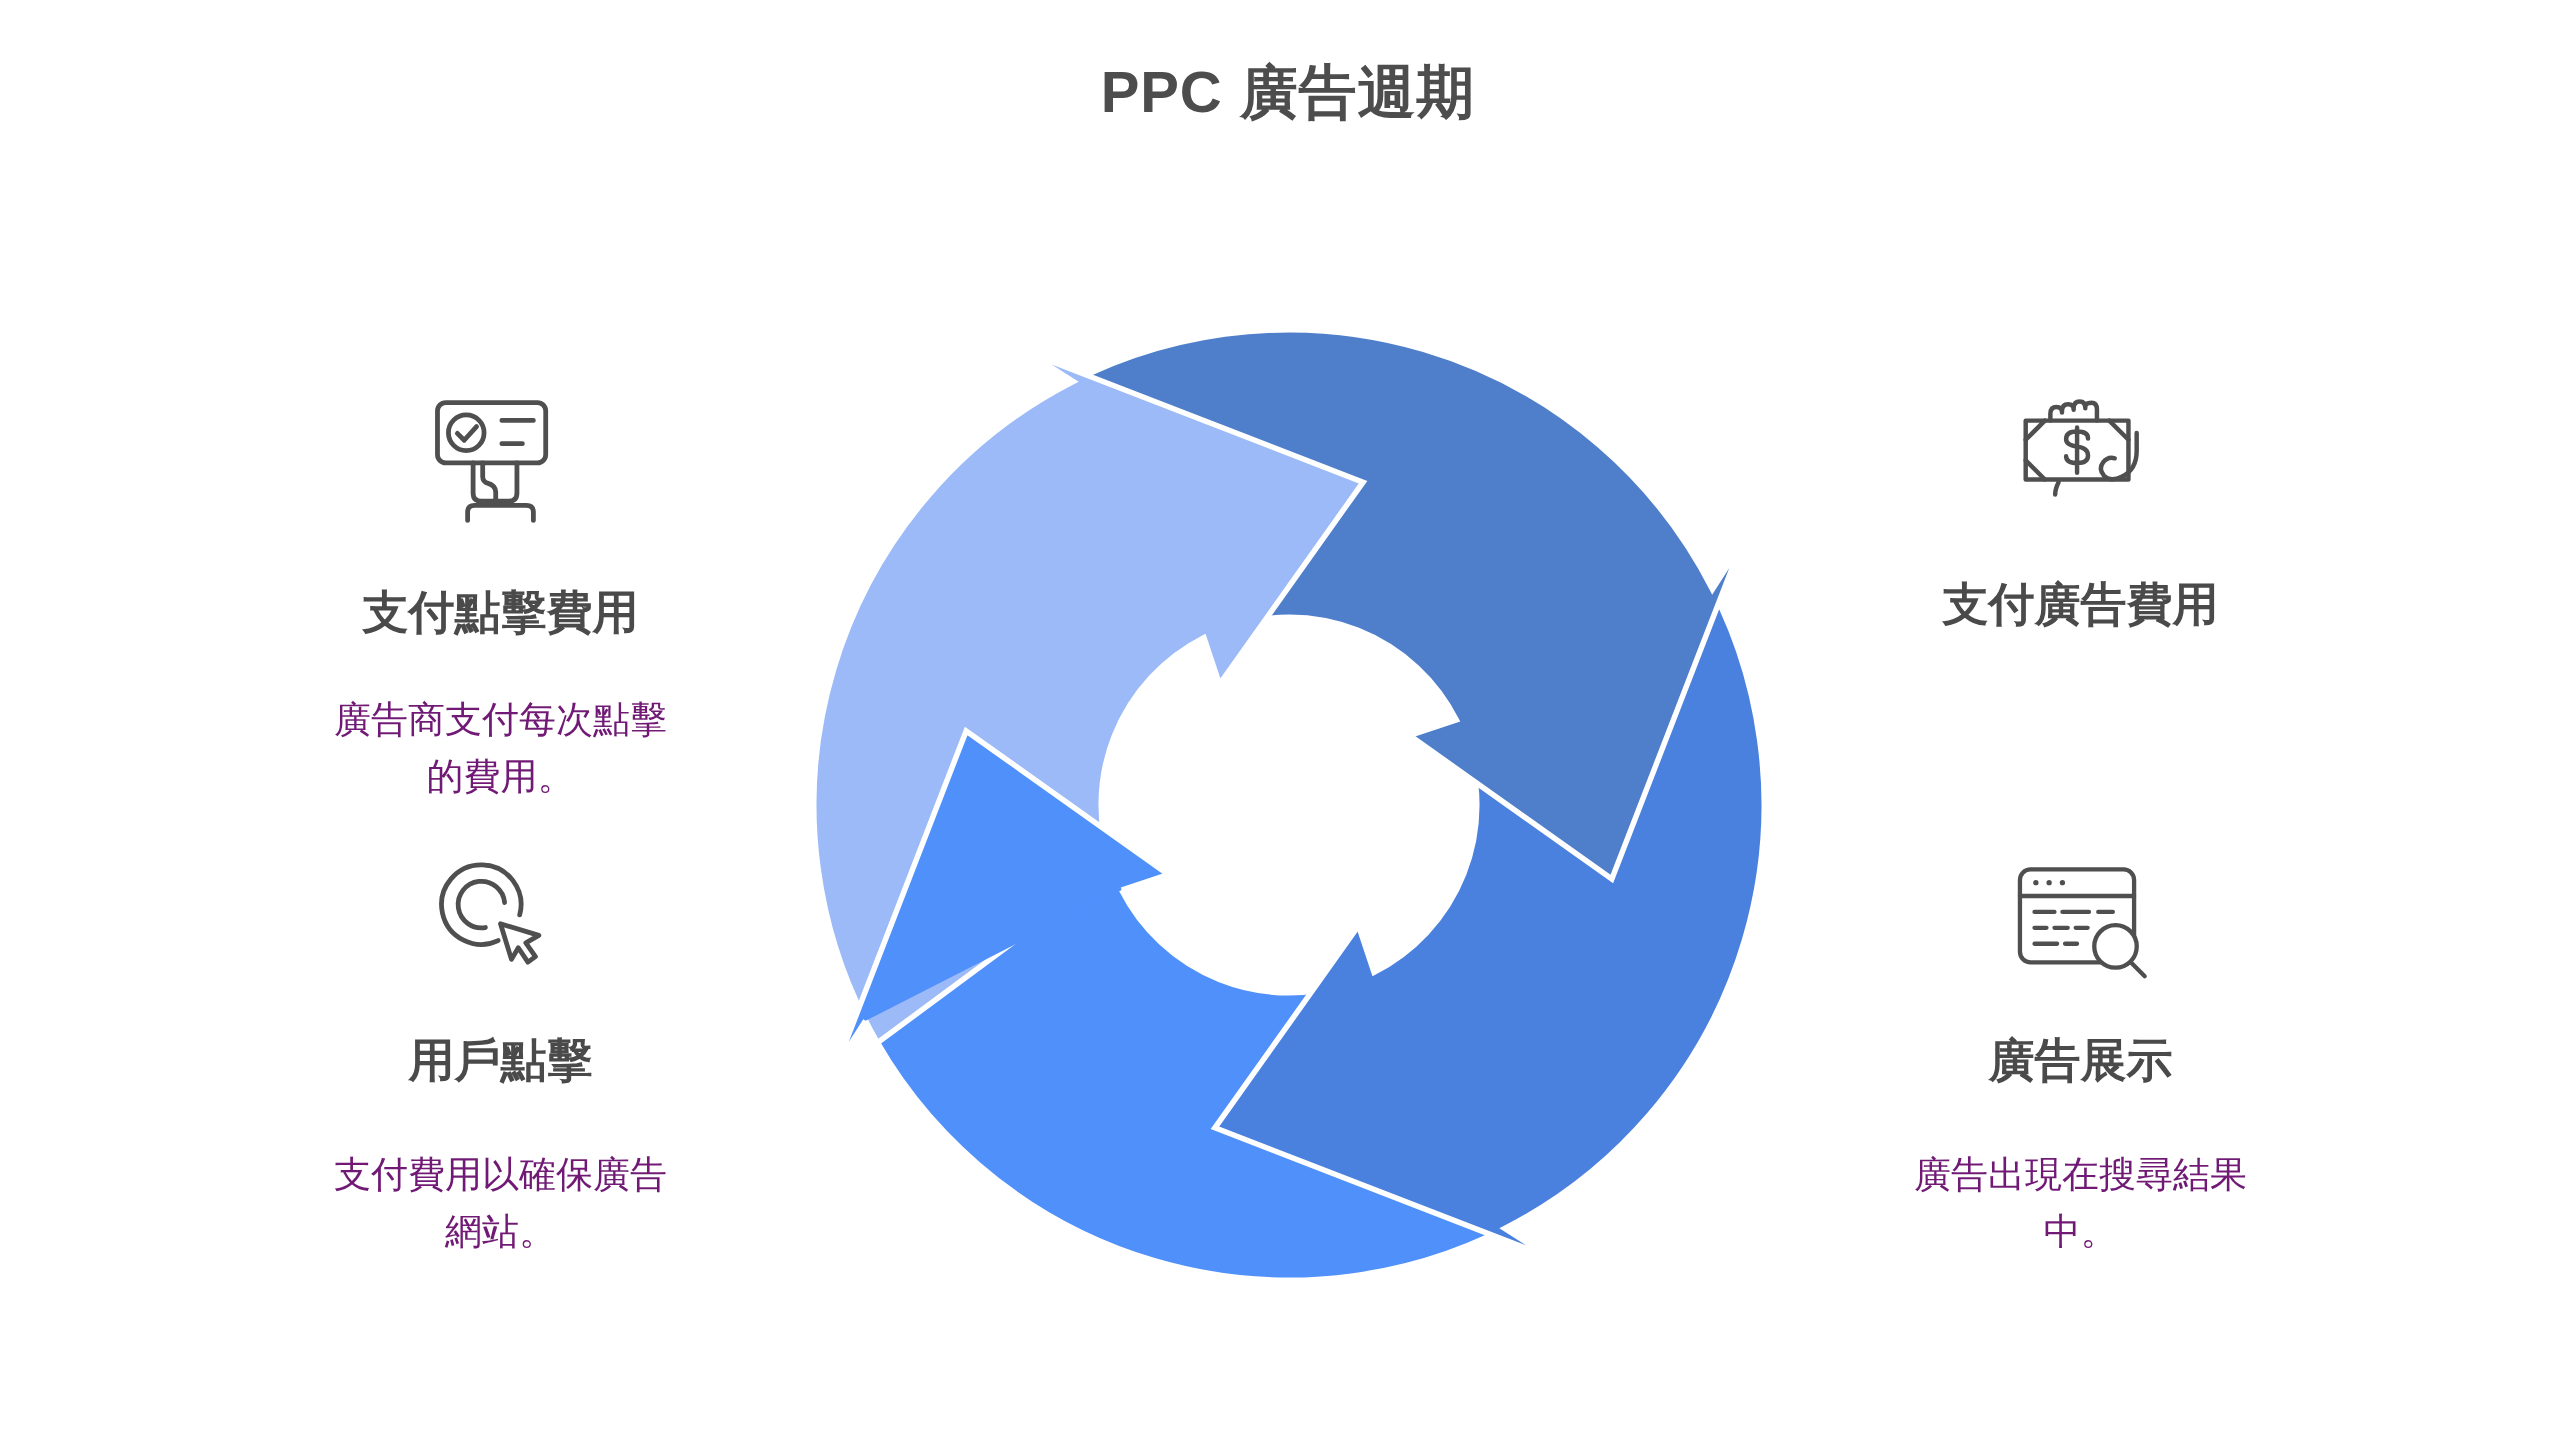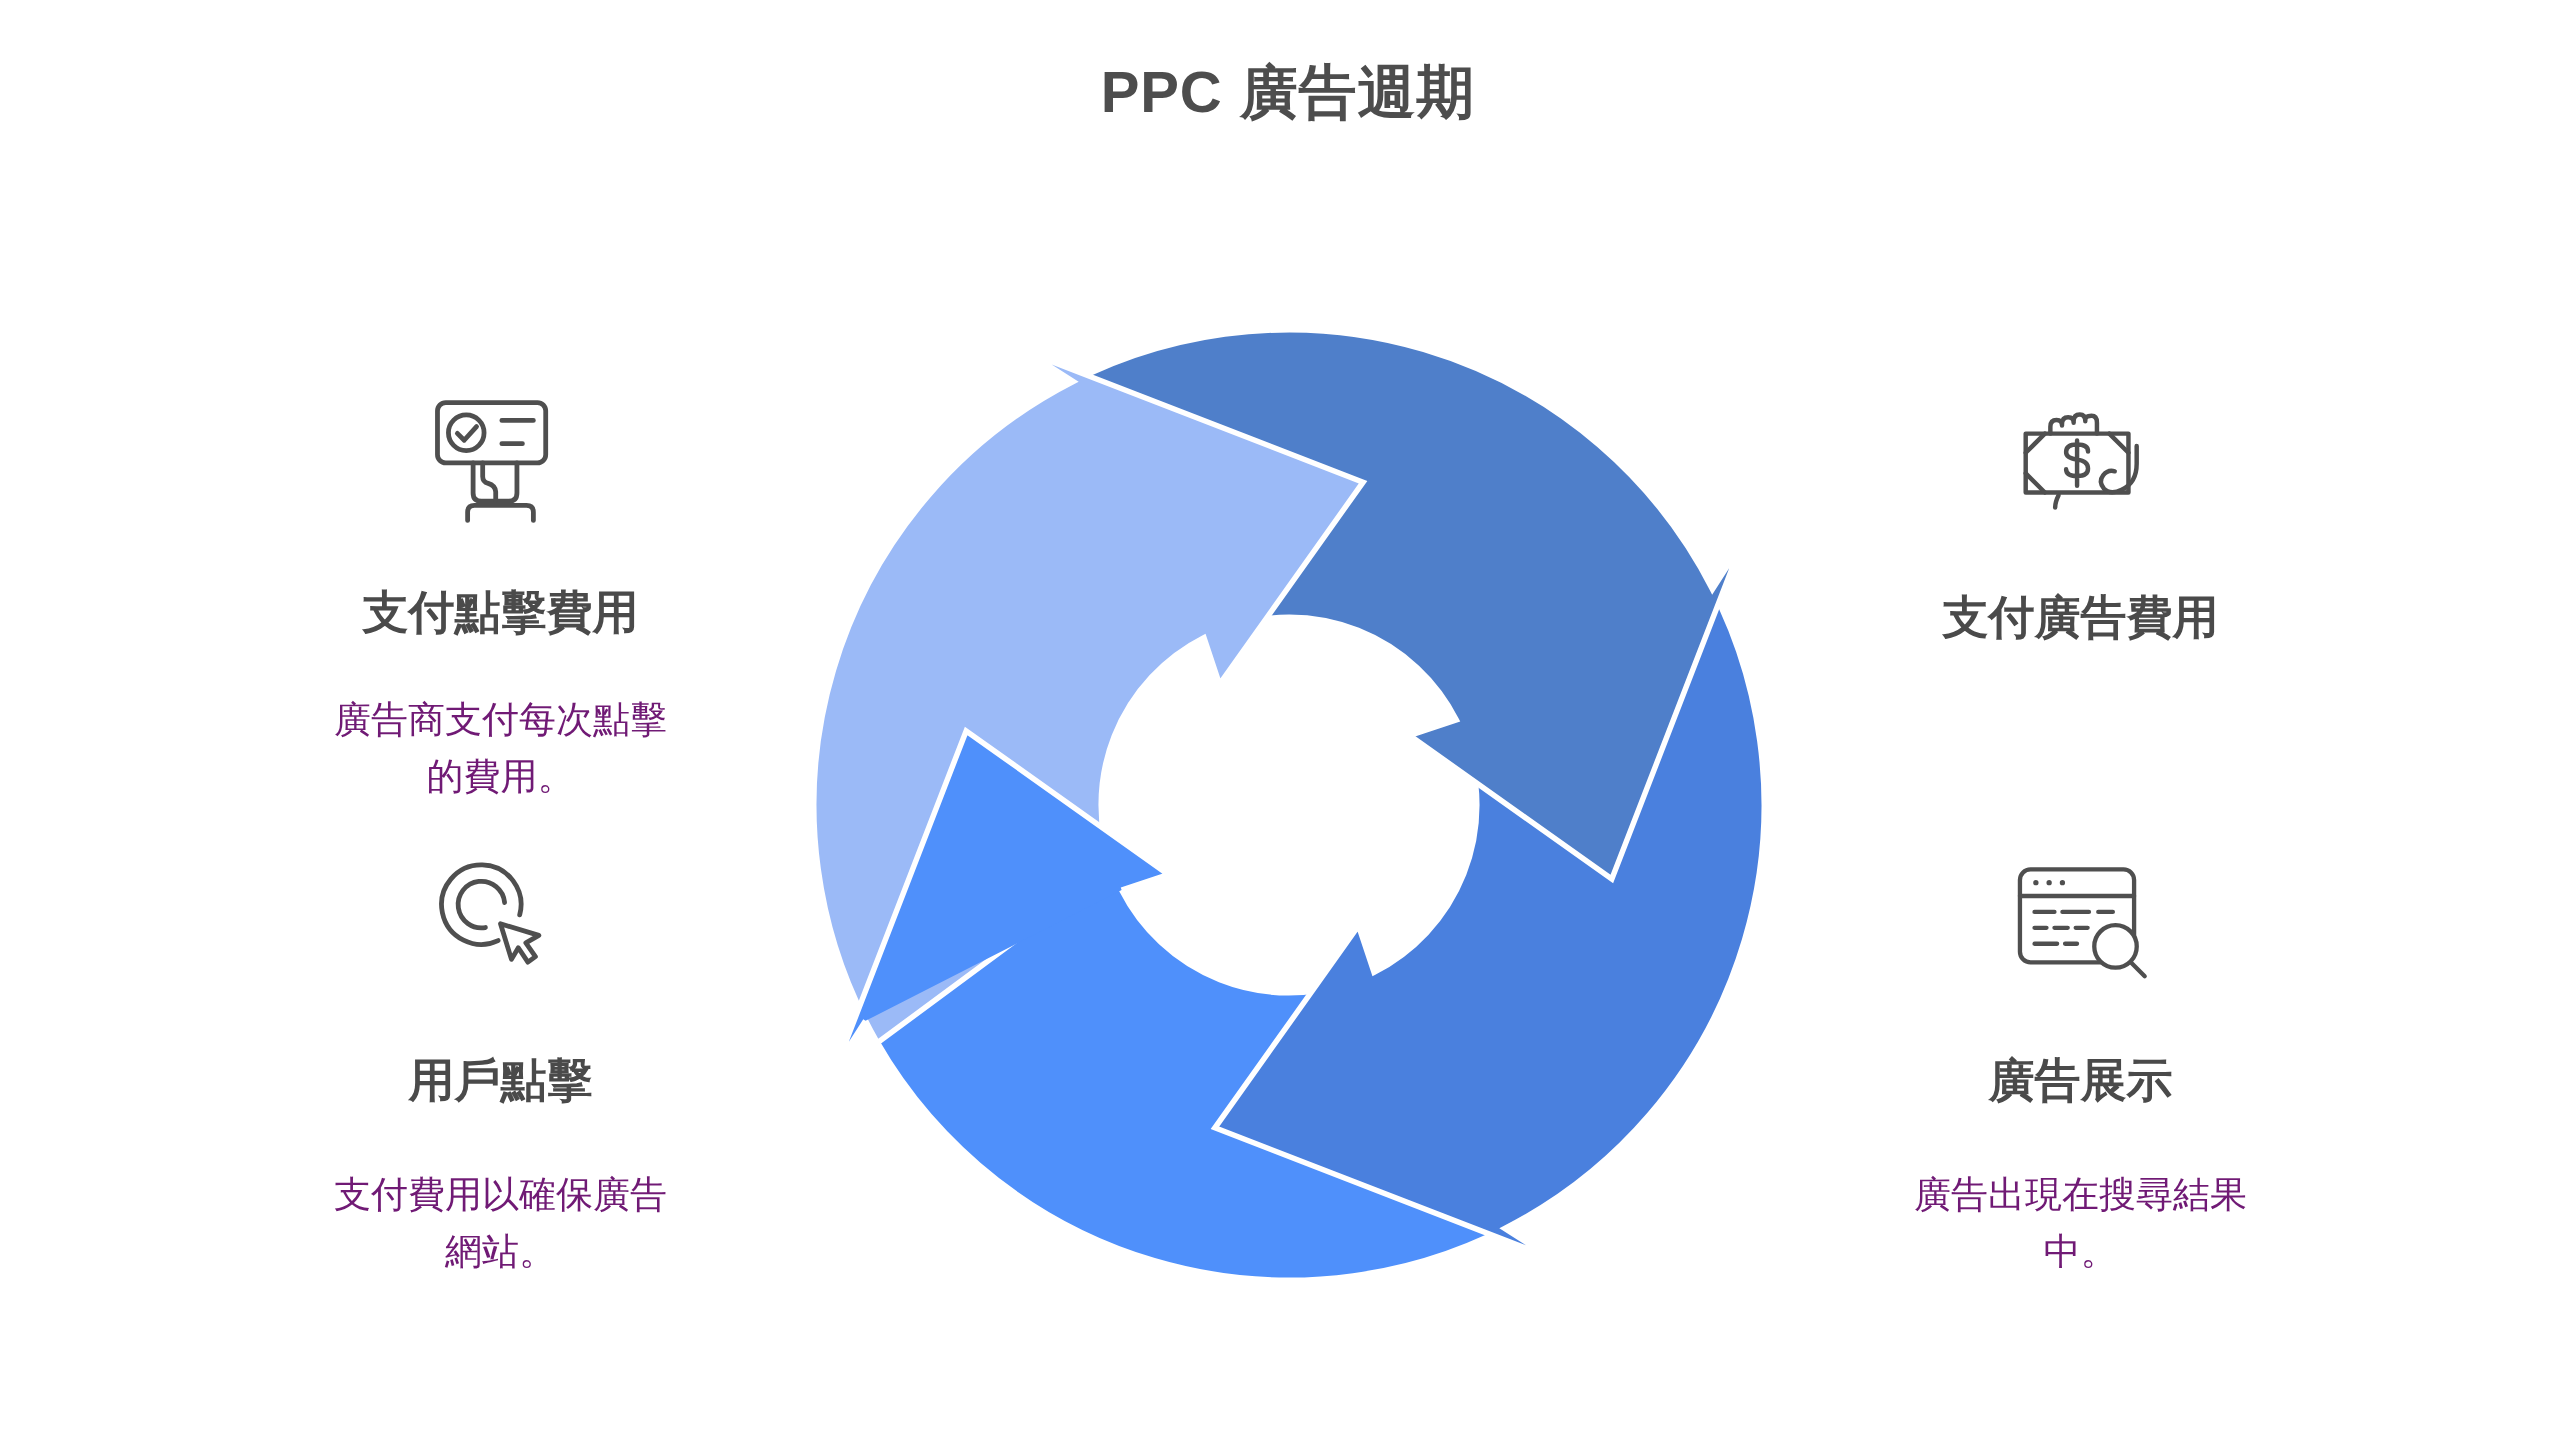--- a/index.html
+++ b/index.html
@@ -16,21 +16,21 @@
   .seg{stroke:#ffffff;stroke-width:6;stroke-linejoin:miter;}
   .seg-head-outline{fill:none;stroke:#ffffff;stroke-width:6;stroke-linejoin:miter;}
   .item{
     position:absolute;width:585px;display:flex;flex-direction:column;
     align-items:center;text-align:center;gap:19px;
   }
   .icon-wrap{height:139px;display:flex;align-items:flex-end;justify-content:center;}
   .icon{stroke:#4f4f4f;stroke-width:7;fill:none;stroke-linecap:round;stroke-linejoin:round;}
   .item h2{font-size:46px;font-weight:700;color:#4a4a4a;margin:37px 0 0;line-height:53px;}
   .item p{font-size:37px;font-weight:400;color:#701a75;margin:33px 0 0;line-height:57px;}
-  .item-bottom h2{margin-top:40px;}
+  .item-bottom h2{margin-top:20px;}
   .item-bottom p{margin-top:40px;}
 </style>
 </head>
 <body>
 
 <h1 class="page-title">PPC 廣告週期</h1>
 
 <div class="cycle-wrap">
   <svg width="1006" height="1006" viewBox="0 0 1100 1100">
     <defs>
@@ -55,21 +55,21 @@
       <path d="M112,40 h46 M112,74 h30"></path>
       <path d="M70,102 v44 q0,12 12,12 h40 q12,0 12,-12 v-44"></path>
       <path d="M84,102 v20 q0,8 8,10 q10,3 11,12 v12"></path>
       <path d="M62,186 v-12 q0,-10 10,-10 h76 q10,0 10,10 v12"></path>
     </svg>
   </div>
   <h2>支付點擊費用</h2>
   <p><span>廣告商支付每次點擊</span><br><span>的費用。</span></p>
 </div>
 
-<div class="item" style="left:1788px;top:396px;">
+<div class="item" style="left:1788px;top:383px;">
   <div class="icon-wrap">
     <svg class="icon" width="151" height="137" viewBox="0 0 220 200" style="stroke-width:6.5">
       <rect x="30" y="52" width="150" height="86"></rect>
       <path d="M30,80 L58,52 M152,52 L180,80 M30,110 L58,138"></path>
       <path d="M105,62 V128 M121,78 Q121,68 105,68 Q89,68 89,79 Q89,88 105,90 Q121,92 121,103 Q121,114 105,114 Q89,114 89,104"></path>
       <path d="M66,52 V42 Q66,32 75,32 Q83,32 83,40 V38 Q83,28 92,28 Q100,28 100,36 V34 Q100,24 109,24 Q117,24 117,34 V32 Q117,26 126,26 Q134,26 134,36 V52"></path>
       <path d="M192,70 V96 Q192,124 170,134 Q153,142 144,132 Q136,122 143,113 Q150,104 160,107"></path>
       <path d="M78,142 Q73,152 73,160"></path>
     </svg>
   </div>

